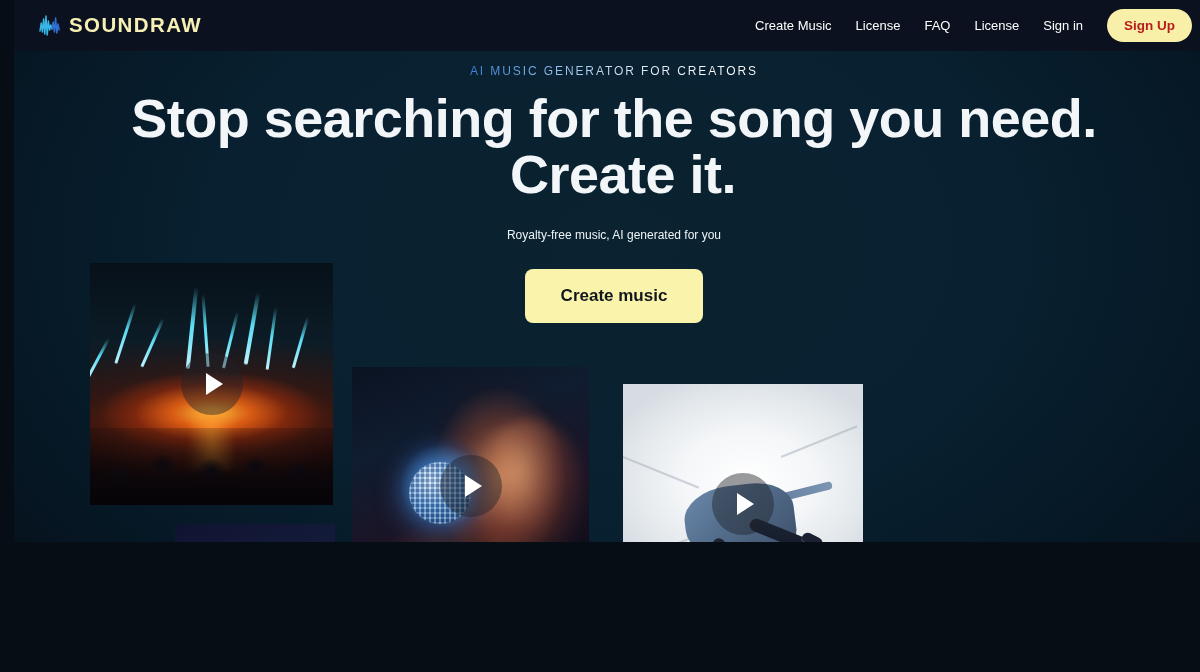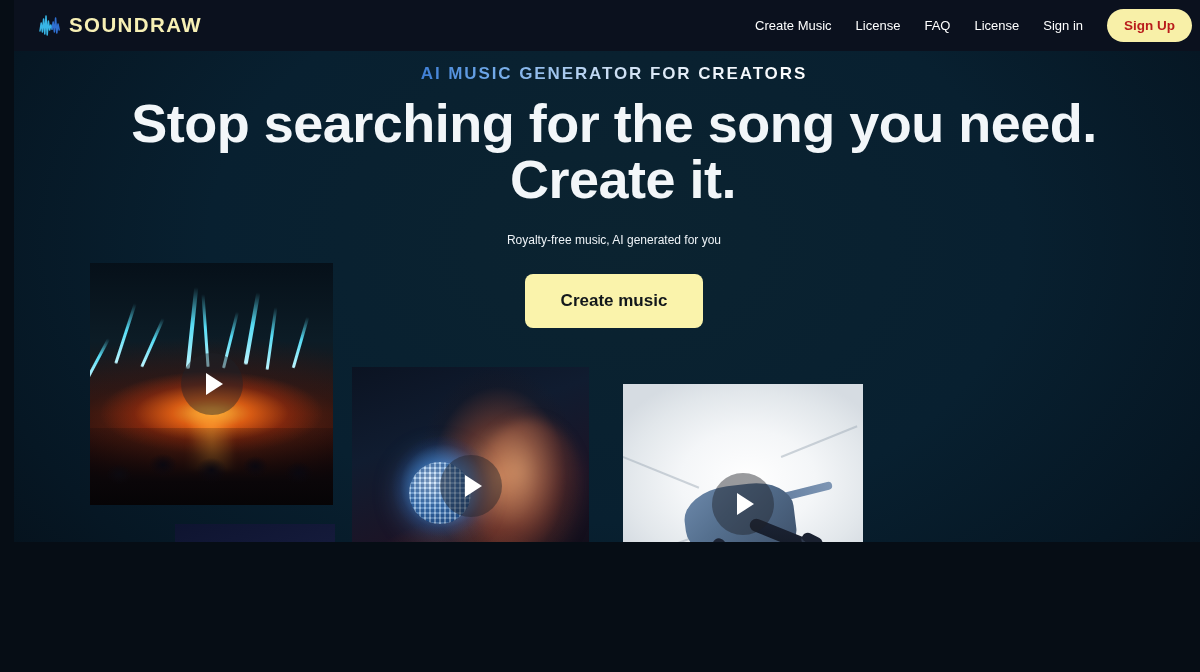--- a/index.html
+++ b/index.html
@@ -43,21 +43,21 @@
     background:#f8f0a8; color:#b91c1c;
     font-size:13.5px; font-weight:bold;
     padding:9px 17px; border-radius:17px;
     border:none; cursor:pointer; white-space:nowrap;
   }
 
   
   .hero { position:absolute; top:51px; left:0; width:1200px; text-align:center; z-index:20; }
   .eyebrow {
     margin-top:13px;
-    font-size:17px; font-weight:bold; letter-spacing:1.9px;
+    font-size:12px; font-weight:normal; letter-spacing:1.9px;
     background:linear-gradient(90deg,#3f7fd6 0%, #6fa8e8 18%, #c8dcf2 48%, #eef4fb 75%, #ffffff 100%);
     -webkit-background-clip:text; background-clip:text;
     -webkit-text-fill-color:transparent; color:transparent;
     display:inline-block;
   }
   .headline {
     margin-top:11px;
     font-size:54px; font-weight:bold; color:#f2f6f9;
     line-height:1.04; letter-spacing:-0.5px;
   }

